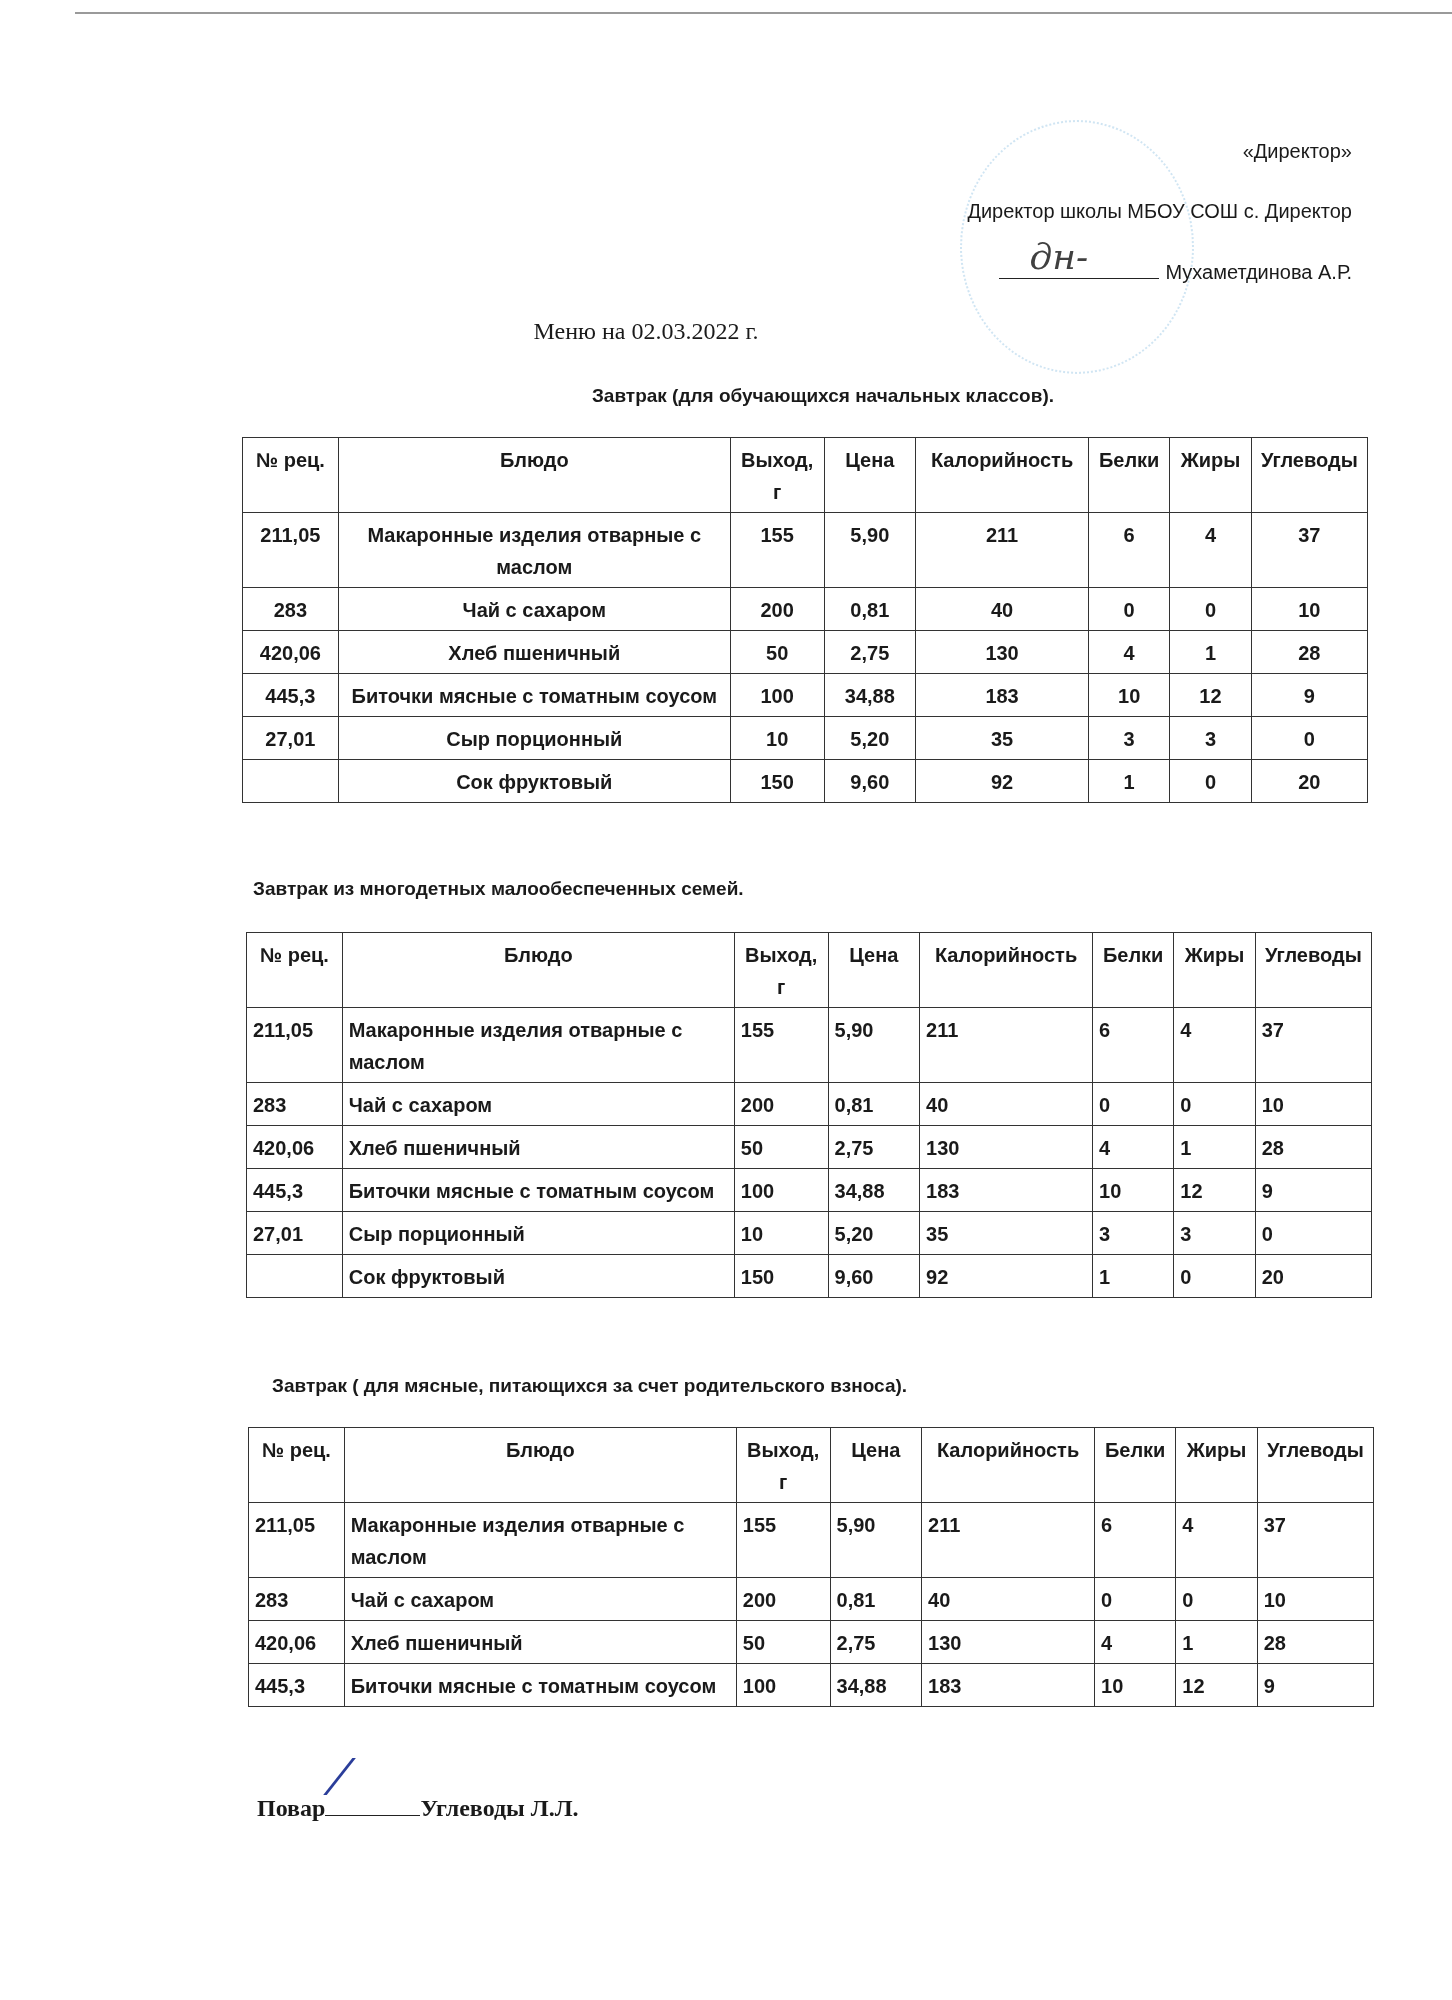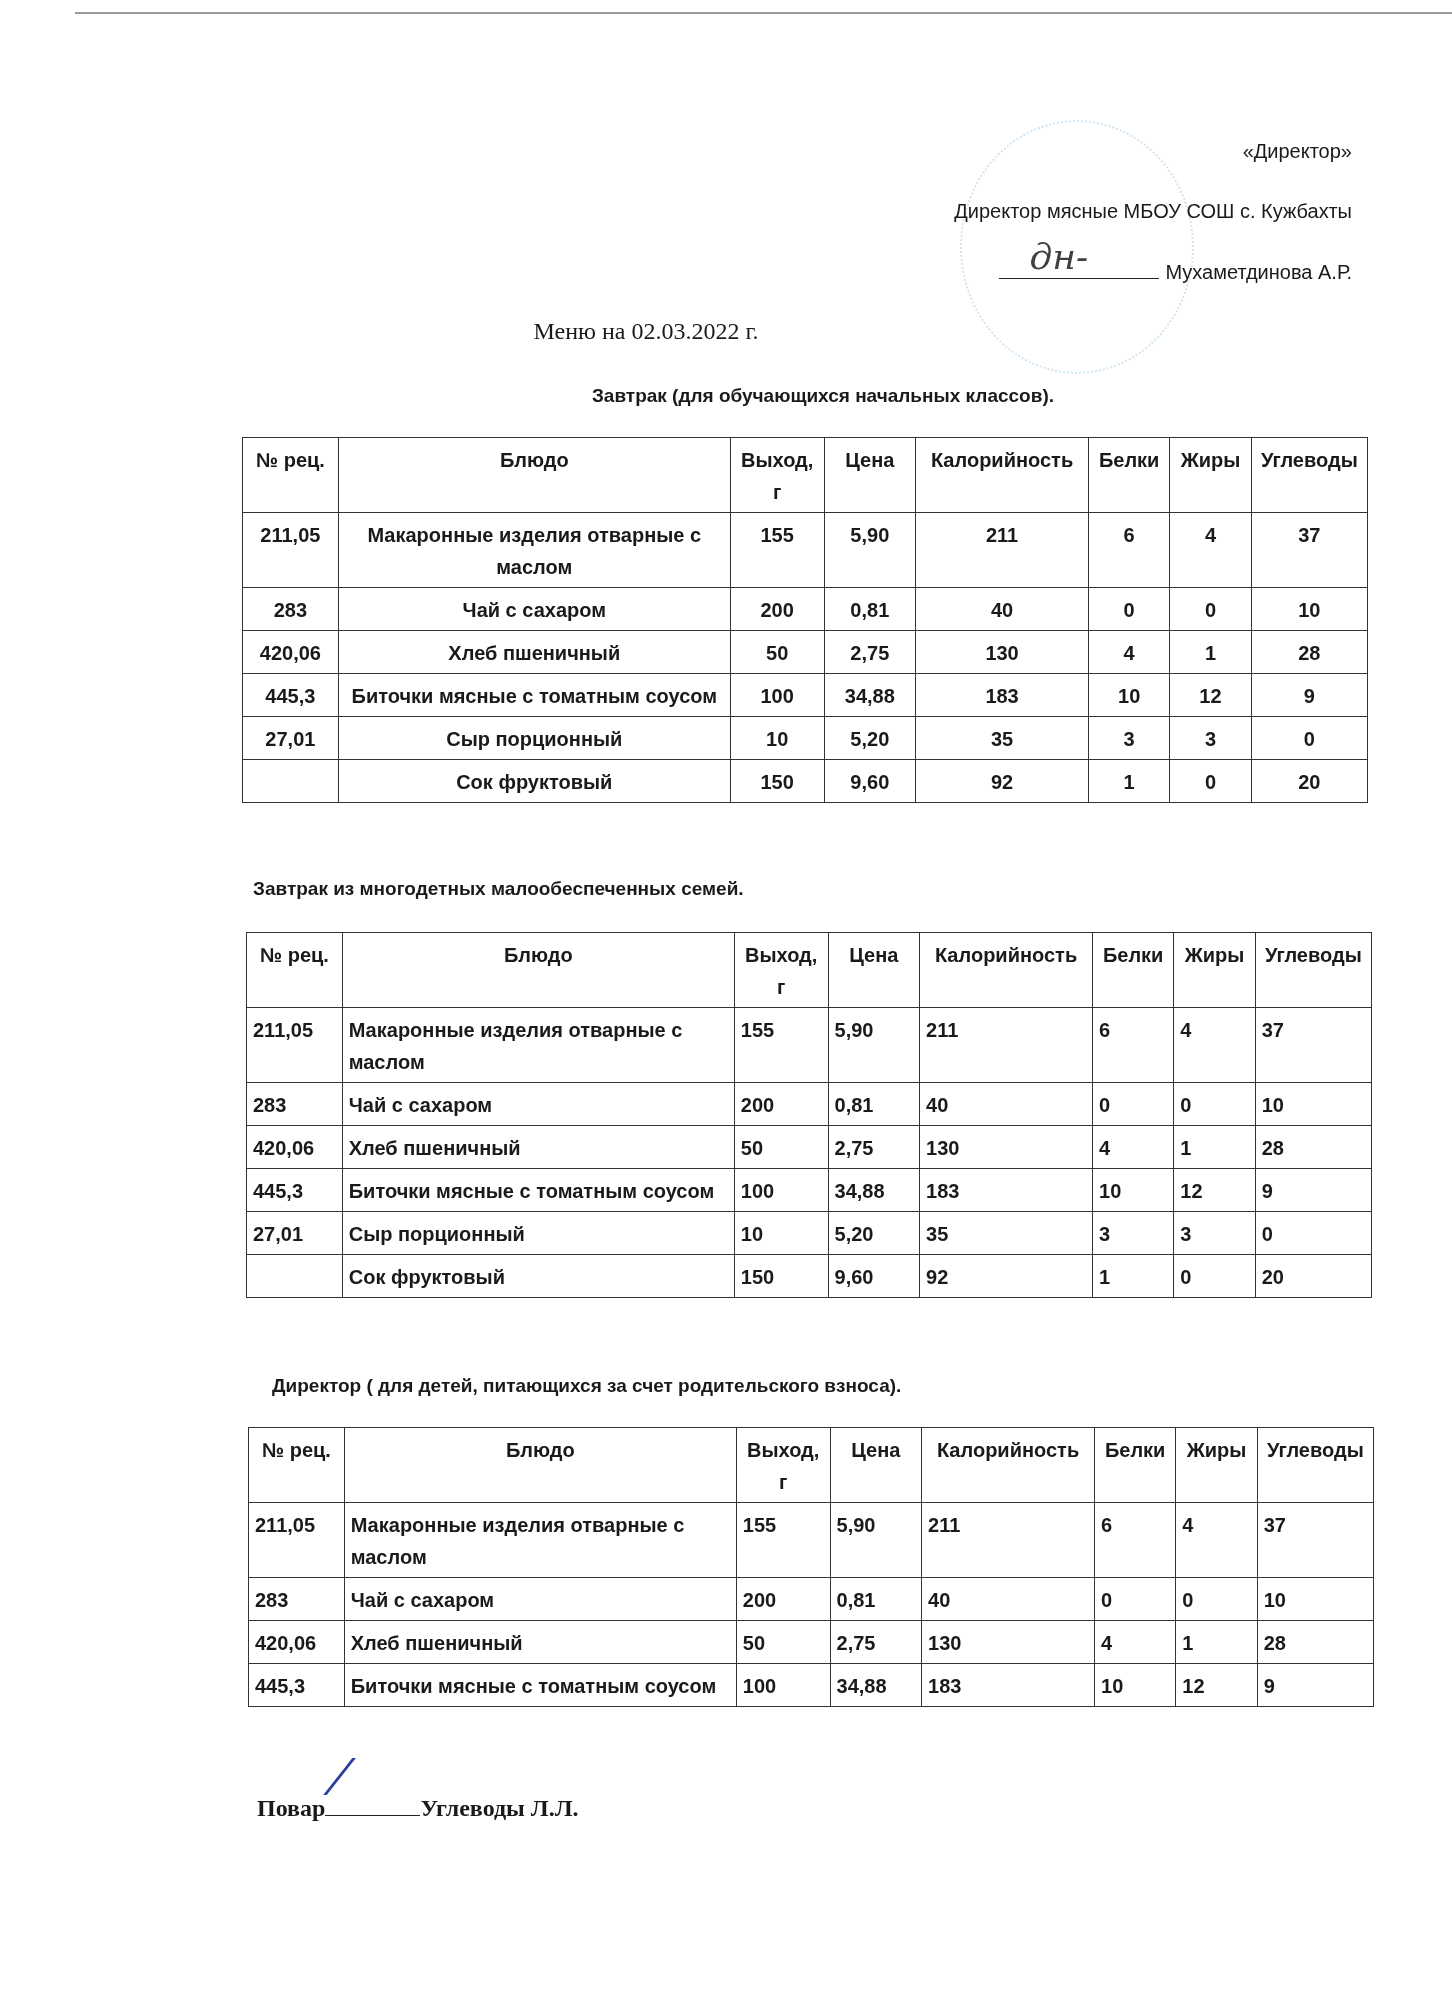--- a/index.html
+++ b/index.html
@@ -41,21 +41,21 @@
   .cook-scribble { position: absolute; left: 10px; top: -48px; font-family: "DejaVu Serif", serif; font-style: italic; font-size: 48px; color: #2a3d9a; font-weight: normal; }
 </style>
 </head>
 <body>
 
 <div class="sheet">
   <div class="top-rule"></div>
   <div class="stamp"></div>
 
   <div class="approve approve-1">«Директор»</div>
-  <div class="approve approve-2">Директор мясные МБОУ СОШ с. Кужбахты</div>
+  <div class="approve approve-2">Директор школы МБОУ СОШ с. Директор</div>
   <div class="approve approve-3">
     <span class="sig-line">
       <span class="sig-scribble">дн-</span>
     </span><span>Мухаметдинова А.Р.</span>
   </div>
 
   <div class="title">Меню на 02.03.2022 г.</div>
 
   <div class="section-heading sh-1">Завтрак (для обучающихся  начальных классов).</div>
   <table class="menu t1">
@@ -206,21 +206,21 @@
           <td>150</td>
           <td>9,60</td>
           <td>92</td>
           <td>1</td>
           <td>0</td>
           <td>20</td>
         </tr>
       </tbody>
   </table>
 
-  <div class="section-heading sh-3">Директор ( для детей, питающихся за счет родительского взноса).</div>
+  <div class="section-heading sh-3">Завтрак ( для мясные, питающихся за счет родительского взноса).</div>
   <table class="menu t3">
     <thead>
         <tr>
       <th class="c-rec">№ рец.</th>
       <th class="c-dish">Блюдо</th>
       <th class="c-yield">Выход, г</th>
       <th class="c-price">Цена</th>
       <th class="c-kcal">Калорийность</th>
       <th class="c-prot">Белки</th>
       <th class="c-fat">Жиры</th>

